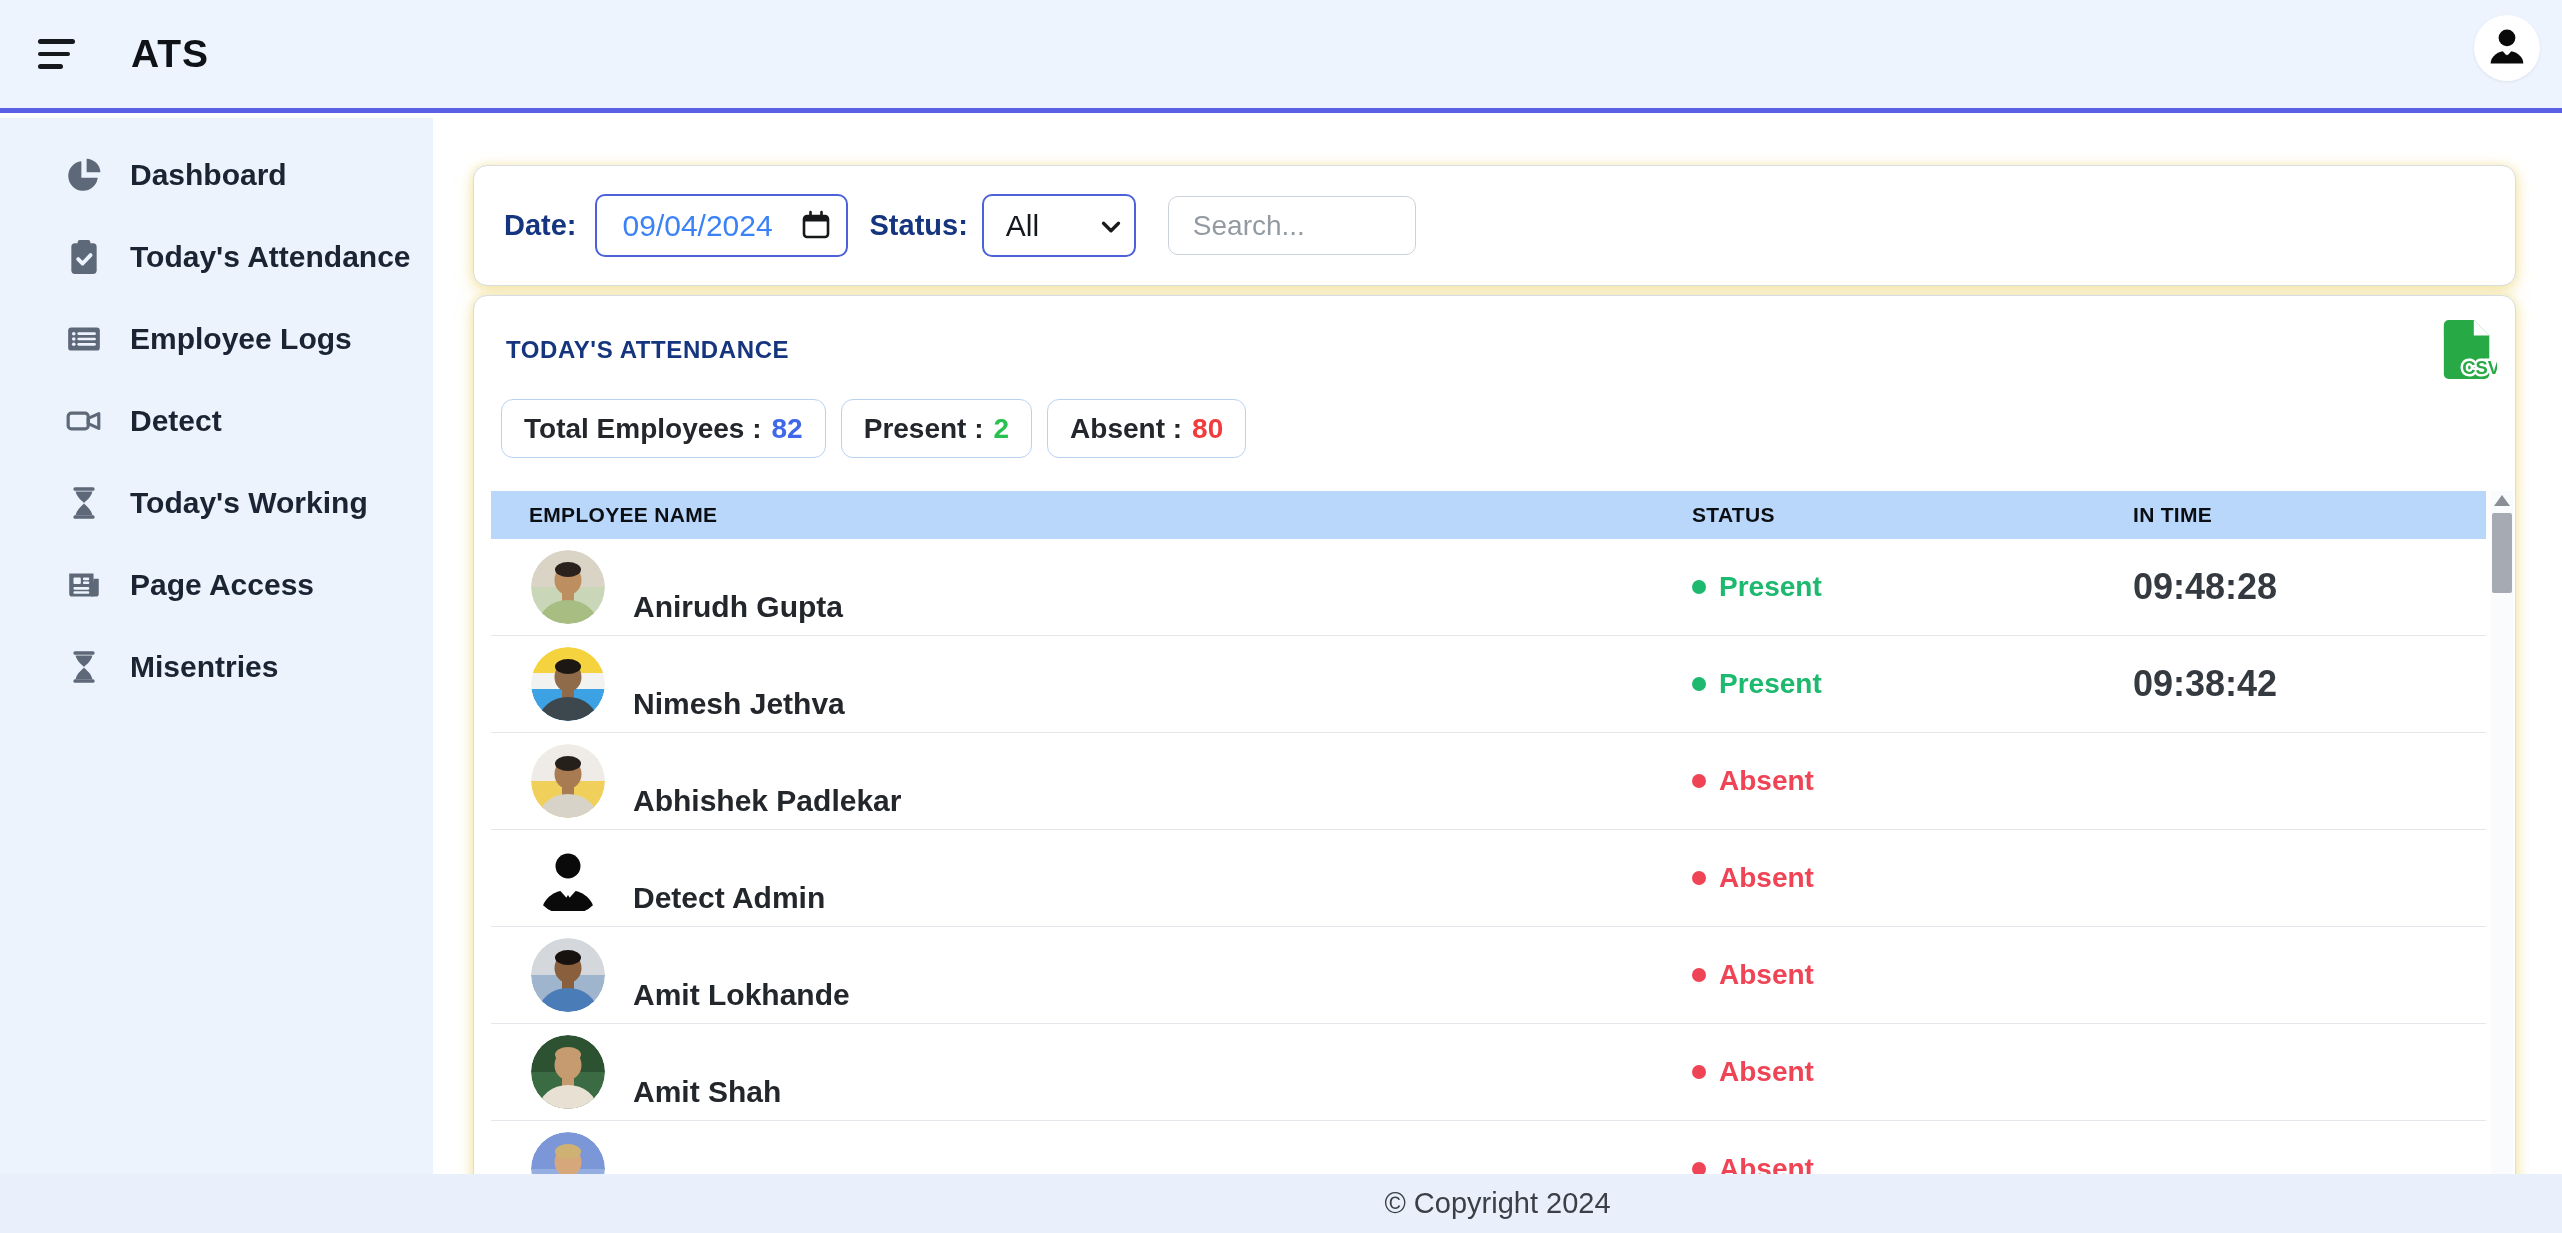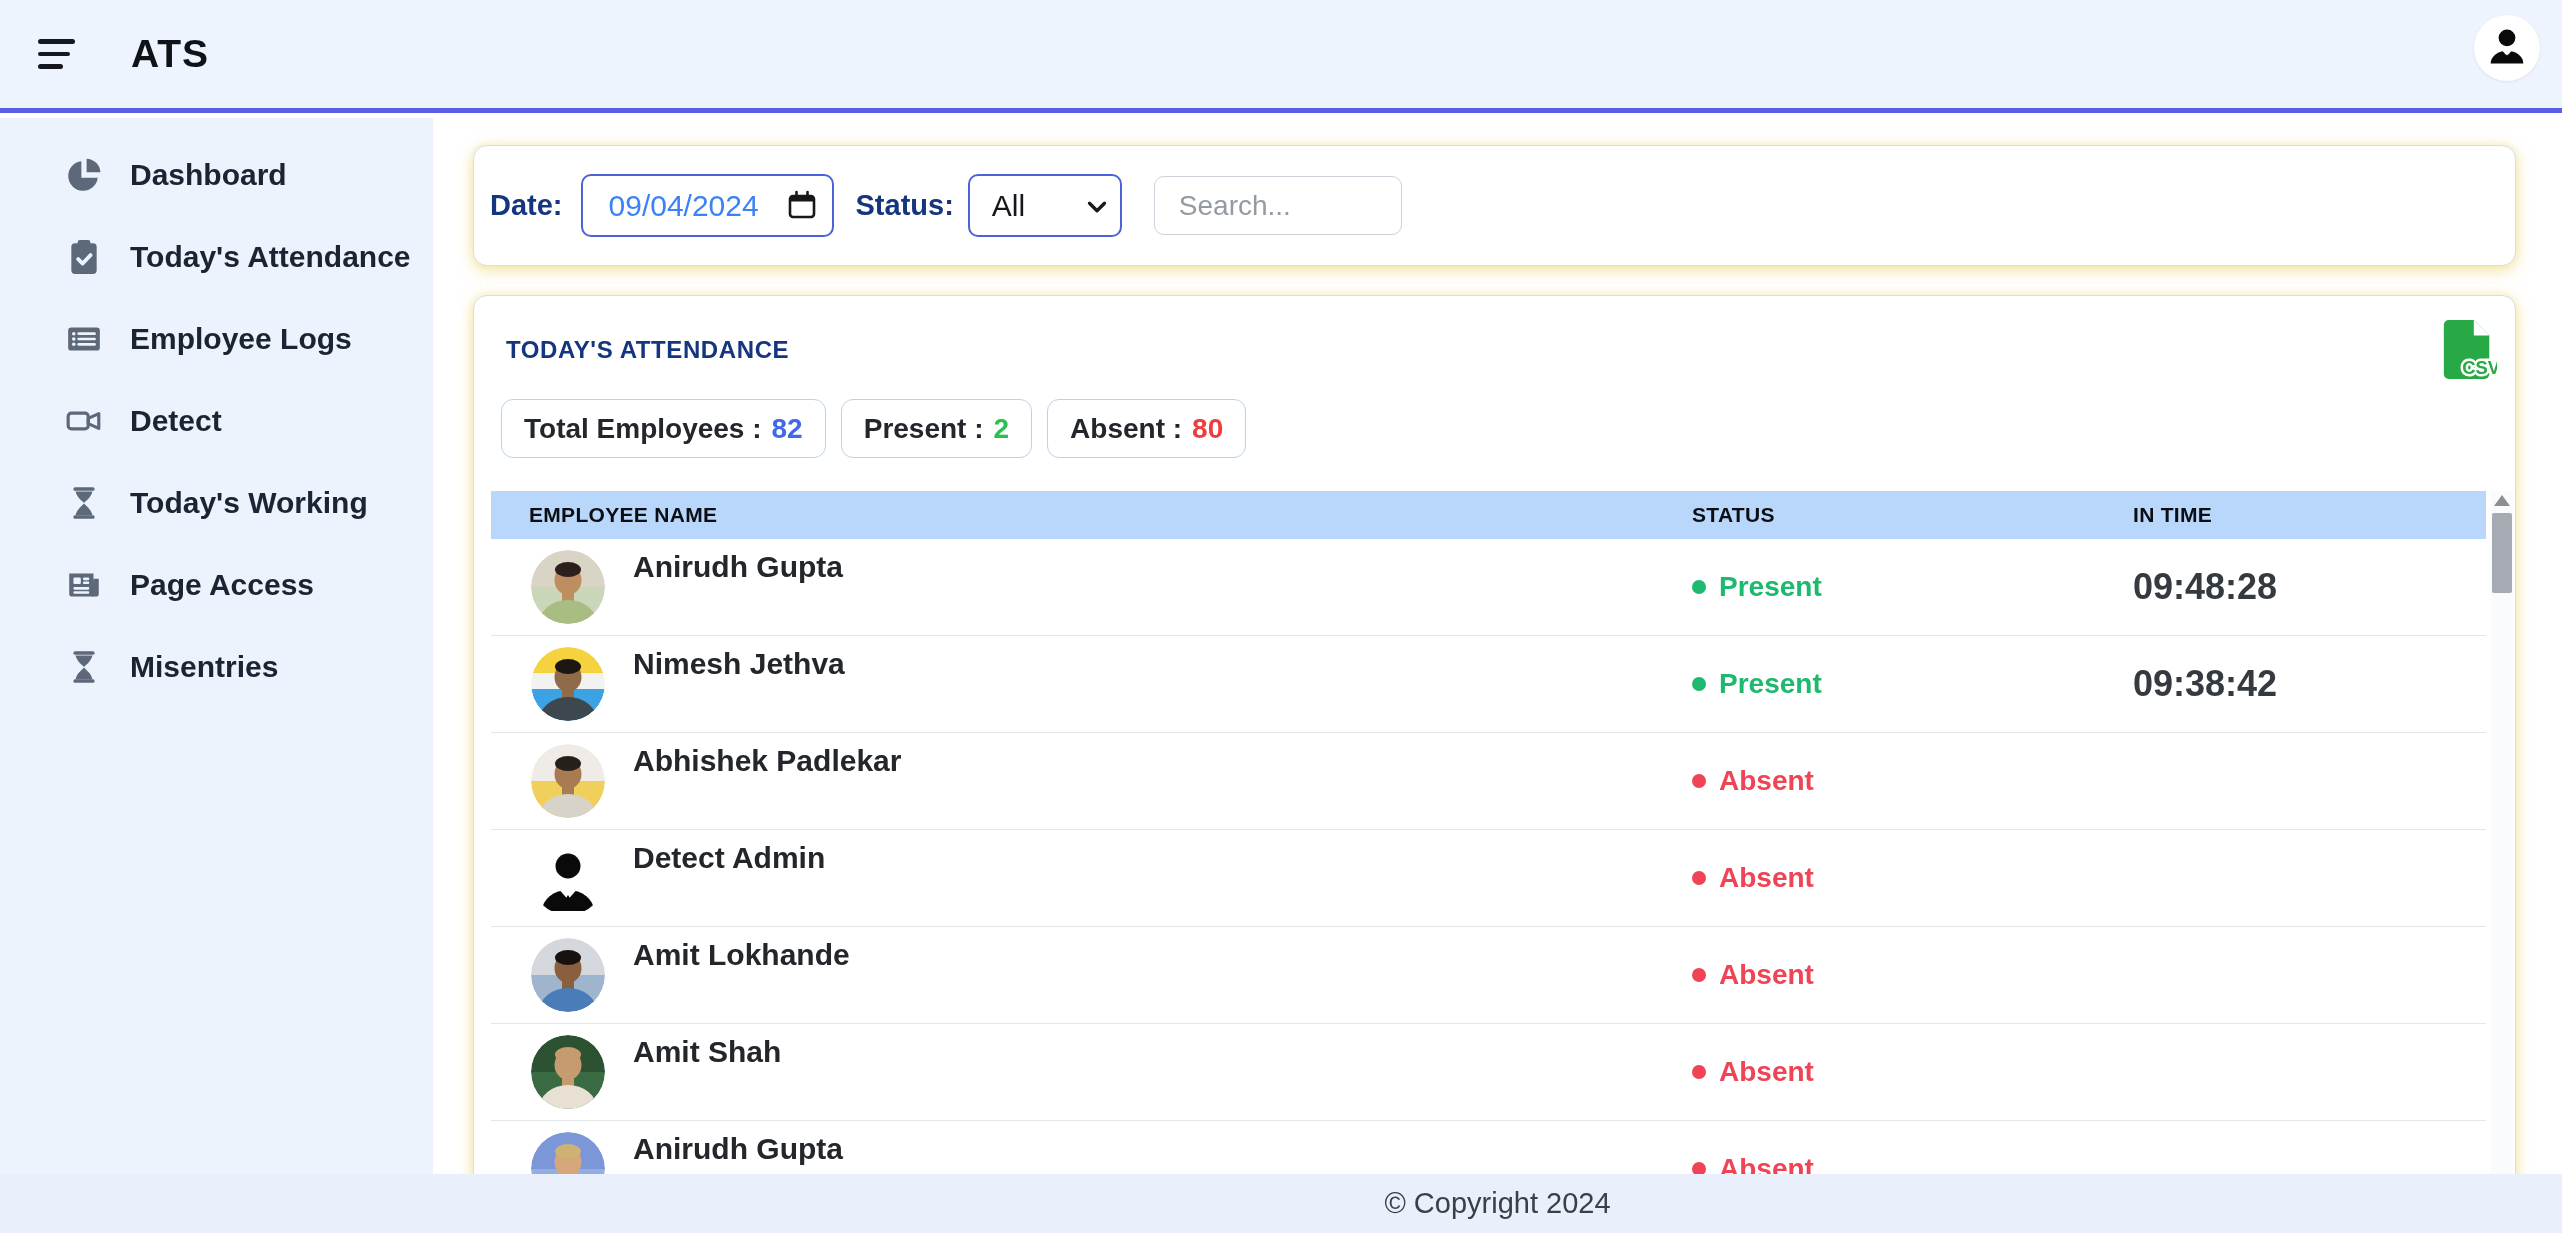--- a/index.html
+++ b/index.html
@@ -36,21 +36,21 @@
   .sb-icon svg{ width:100%; height:100%; }
   .sb-label{ font-size:30px; font-weight:600; color:#1a2433; }
 
   
   .main{ position:absolute; left:433px; top:118px; right:0; bottom:0; background:#ffffff; z-index:5; }
 
   .card{
     position:absolute; background:#ffffff; border:1px solid #d9dde2; border-radius:14px;
     box-shadow:0 5px 16px rgba(236,213,110,.55), 0 0 8px rgba(236,213,110,.35);
   }
-  .filter-card{ left:40px; top:27px; width:2043px; height:121px; display:flex; align-items:center; padding-left:16px; }
+  .filter-card{ left:40px; top:47px; width:2043px; height:121px; display:flex; align-items:center; padding-left:30px; }
   .f-label{ font-size:29px; font-weight:700; color:var(--navy); white-space:nowrap; }
   .date-wrap{ position:relative; margin-left:18px; width:253px; height:63px; }
   .date-wrap input{
     width:100%; height:100%; border:2px solid var(--input-border-blue); border-radius:10px;
     font-family:"Liberation Sans",sans-serif; font-size:30px; color:#3b82f6; padding:0 62px 0 26px; outline:none;
   }
   .cal-icon{ position:absolute; right:16px; top:15px; width:32px; height:32px; pointer-events:none; }
   .status-label{ margin-left:22px; }
   .select-wrap{ position:relative; margin-left:14px; width:154px; height:63px; }
   .select-wrap select{
@@ -81,21 +81,21 @@
   .table{ position:absolute; left:17px; top:195px; width:1995px; }
   .t-head{
     display:grid; grid-template-columns:1195px 441px 359px; height:48px; align-items:center;
     background:var(--table-header-bg); font-size:21px; font-weight:800; color:#0b0e12; letter-spacing:.3px;
   }
   .t-head .hc1{ padding-left:38px; } .t-head .hc2,.t-head .hc3{ padding-left:6px; }
   .t-row{
     display:grid; grid-template-columns:1195px 441px 359px; height:97px; align-items:center;
     border-bottom:1px solid #e3e6ea; background:#fff;
   }
-  .cell-name{ display:flex; align-items:flex-start; padding-left:40px; gap:28px; font-size:30px; font-weight:600; color:#23272b; }
+  .cell-name{ display:flex; align-items:flex-end; padding-left:40px; gap:28px; font-size:30px; font-weight:600; color:#23272b; }
   .avatar{ width:74px; height:74px; border-radius:50%; overflow:hidden; flex-shrink:0; display:block; }
   .avatar svg{ width:74px; height:74px; display:block; }
   .cell-status{ display:flex; align-items:center; gap:13px; padding-left:6px; font-size:28px; font-weight:600; }
   .dot{ width:14px; height:14px; border-radius:50%; flex-shrink:0; }
   .t-row.present .cell-status{ color:var(--present); } .t-row.present .dot{ background:var(--present); }
   .t-row.absent  .cell-status{ color:var(--absent);  } .t-row.absent  .dot{ background:var(--absent); }
   .cell-time{ font-size:36px; font-weight:600; color:#343a40; padding-left:6px; }
 
   .scrollbar{ position:absolute; left:2017px; top:195px; width:22px; height:860px; background:#fafbfc; }
   .sb-up-arrow{

